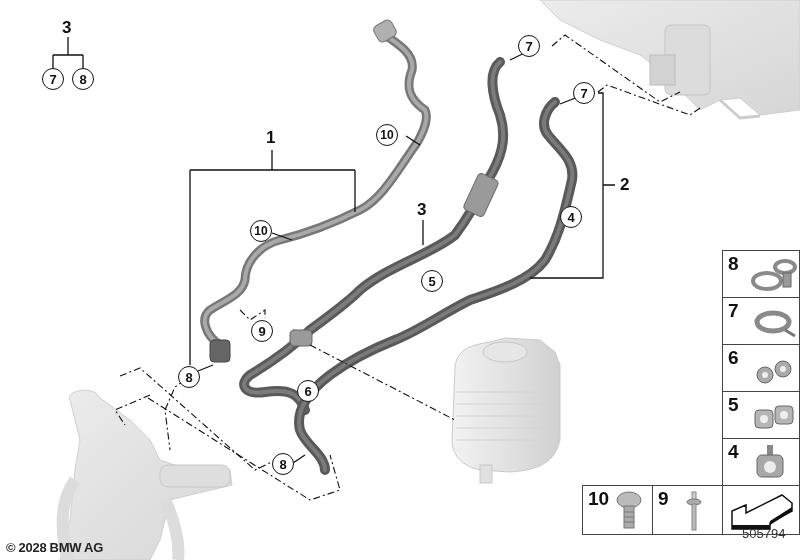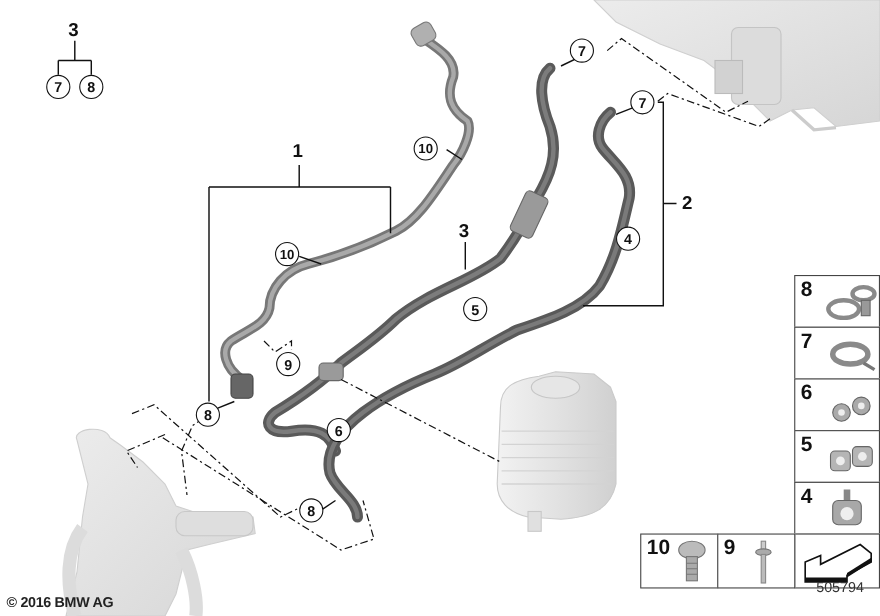--- a/index.html
+++ b/index.html
@@ -184,15 +184,15 @@
     <div class="legend-cell" style="left:652px;top:485px;width:71px;height:50px;">
       <span class="legend-num">9</span>
       <svg width="30" height="46" style="position:absolute;left:28px;top:2px">
         <rect x="11" y="4" width="4" height="8" fill="#ccc" stroke="#888"></rect>
         <ellipse cx="13" cy="14" rx="7" ry="3" fill="#aaa" stroke="#777"></ellipse>
         <rect x="11" y="16" width="4" height="26" fill="#bbb" stroke="#888"></rect>
       </svg>
     </div>
   </div>
 
-  <div class="copyright">© 2016 BMW AG</div>
+  <div class="copyright">© 2028 BMW AG</div>
   <div class="diagram-id">505794</div>
 </div>
 
 </body></html>

